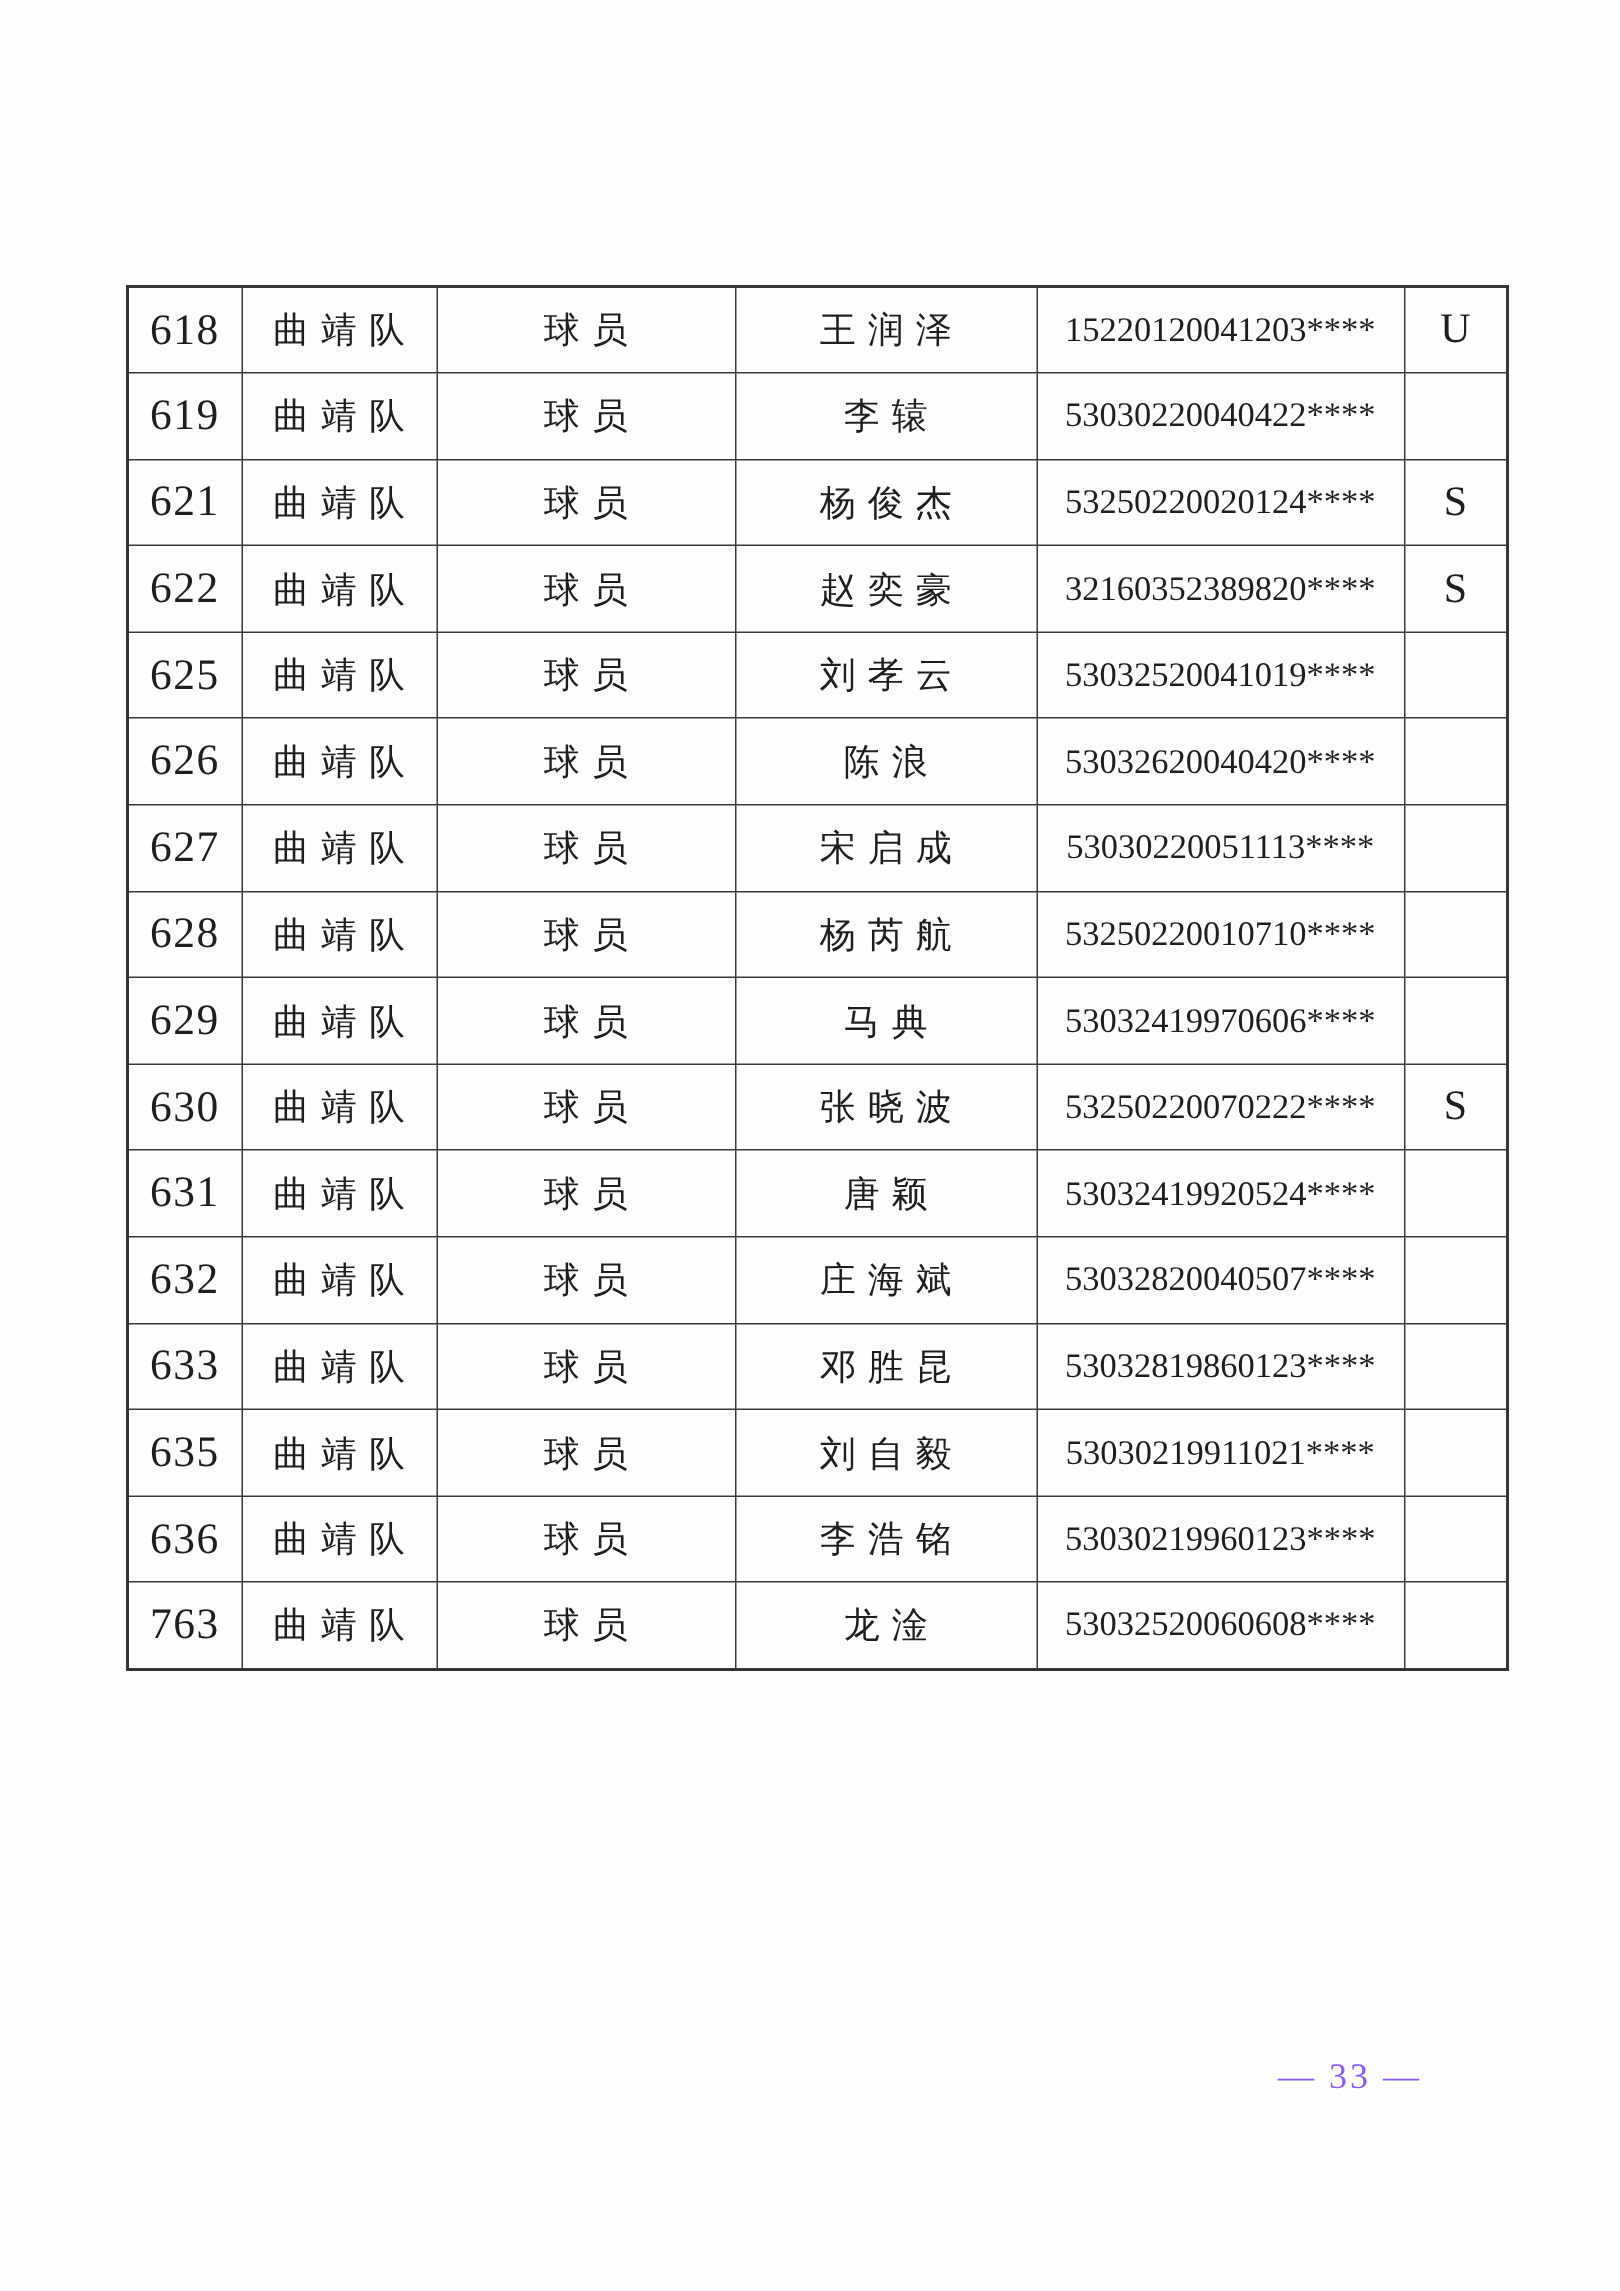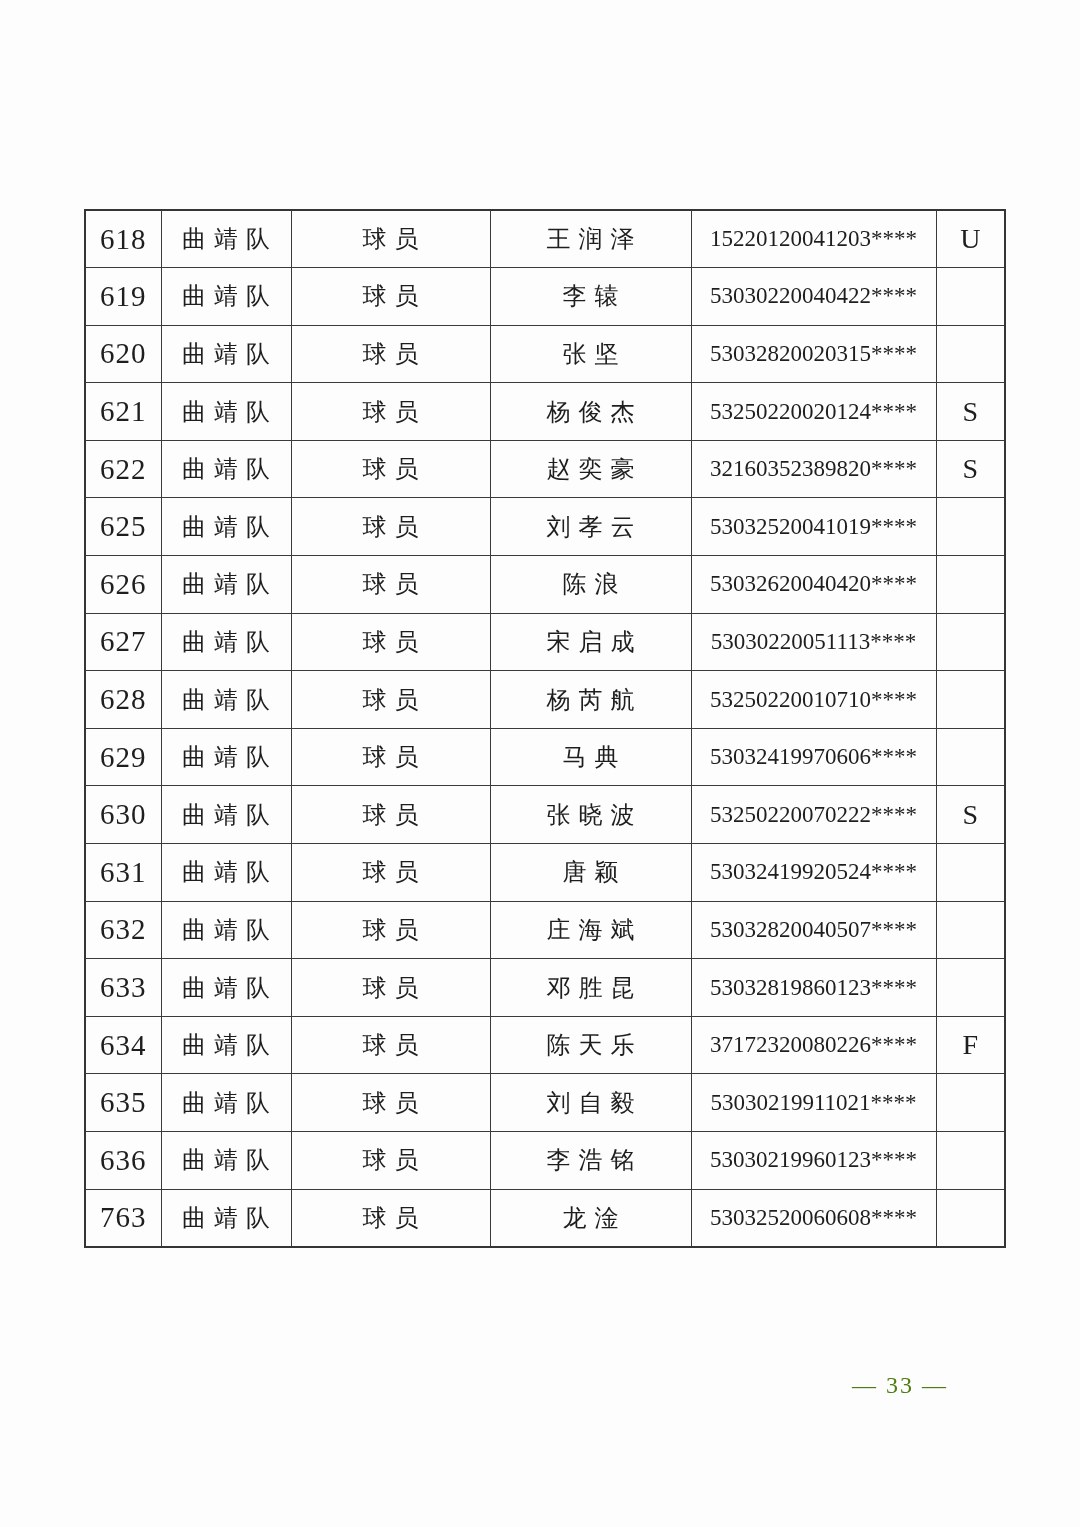--- a/index.html
+++ b/index.html
@@ -17,21 +17,20 @@
     overflow: hidden;
   }
   table.roster {
     position: absolute;
     left: 84px;
     top: 190px;
     width: 920px;
     border-collapse: collapse;
     table-layout: fixed;
     border: 2px solid #353535;
-    margin-top: 19px;
   }
   table.roster td {
     border: 1.5px solid #3a3a3a;
     text-align: center;
     vertical-align: middle;
     padding: 0;
     overflow: hidden;
     white-space: nowrap;
   }
   table.roster tr {
@@ -53,21 +52,21 @@
   td.flag {
     font-size: 28px;
   }
   .footer-pagenum {
     position: absolute;
     left: 840px;
     top: 1372px;
     width: 120px;
     text-align: center;
     font-size: 24px;
-    color: #4d7c0f;
+    color: #8b5cf6;
     letter-spacing: 2px;
   }
 </style>
 </head>
 <body>
 
 <div class="page">
 
   <table class="roster">
     <colgroup>
@@ -89,28 +88,20 @@
         </tr>
         <tr>
           <td class="num">619</td>
           <td class="cjk">曲靖队</td>
           <td class="cjk">球员</td>
           <td class="cjk">李辕</td>
           <td class="idnum">53030220040422****</td>
           <td class="flag"></td>
         </tr>
         <tr>
-          <td class="num">620</td>
-          <td class="cjk">曲靖队</td>
-          <td class="cjk">球员</td>
-          <td class="cjk">张坚</td>
-          <td class="idnum">53032820020315****</td>
-          <td class="flag"></td>
-        </tr>
-        <tr>
           <td class="num">621</td>
           <td class="cjk">曲靖队</td>
           <td class="cjk">球员</td>
           <td class="cjk">杨俊杰</td>
           <td class="idnum">53250220020124****</td>
           <td class="flag">S</td>
         </tr>
         <tr>
           <td class="num">622</td>
           <td class="cjk">曲靖队</td>
@@ -185,28 +176,20 @@
         </tr>
         <tr>
           <td class="num">633</td>
           <td class="cjk">曲靖队</td>
           <td class="cjk">球员</td>
           <td class="cjk">邓胜昆</td>
           <td class="idnum">53032819860123****</td>
           <td class="flag"></td>
         </tr>
         <tr>
-          <td class="num">634</td>
-          <td class="cjk">曲靖队</td>
-          <td class="cjk">球员</td>
-          <td class="cjk">陈天乐</td>
-          <td class="idnum">37172320080226****</td>
-          <td class="flag">F</td>
-        </tr>
-        <tr>
           <td class="num">635</td>
           <td class="cjk">曲靖队</td>
           <td class="cjk">球员</td>
           <td class="cjk">刘自毅</td>
           <td class="idnum">53030219911021****</td>
           <td class="flag"></td>
         </tr>
         <tr>
           <td class="num">636</td>
           <td class="cjk">曲靖队</td>

